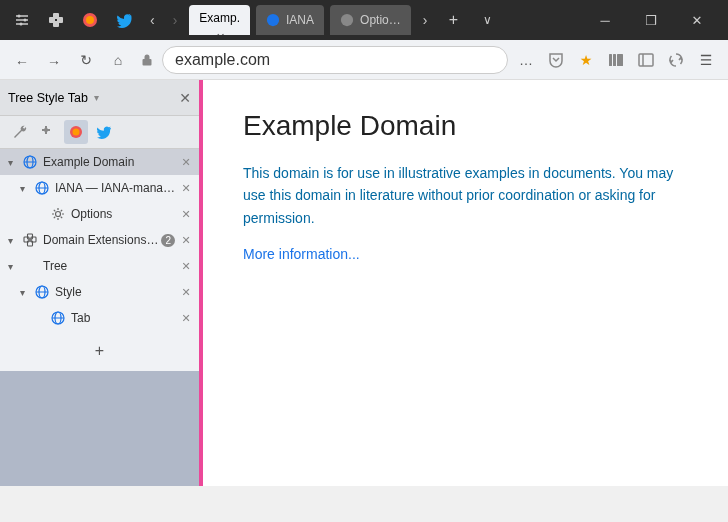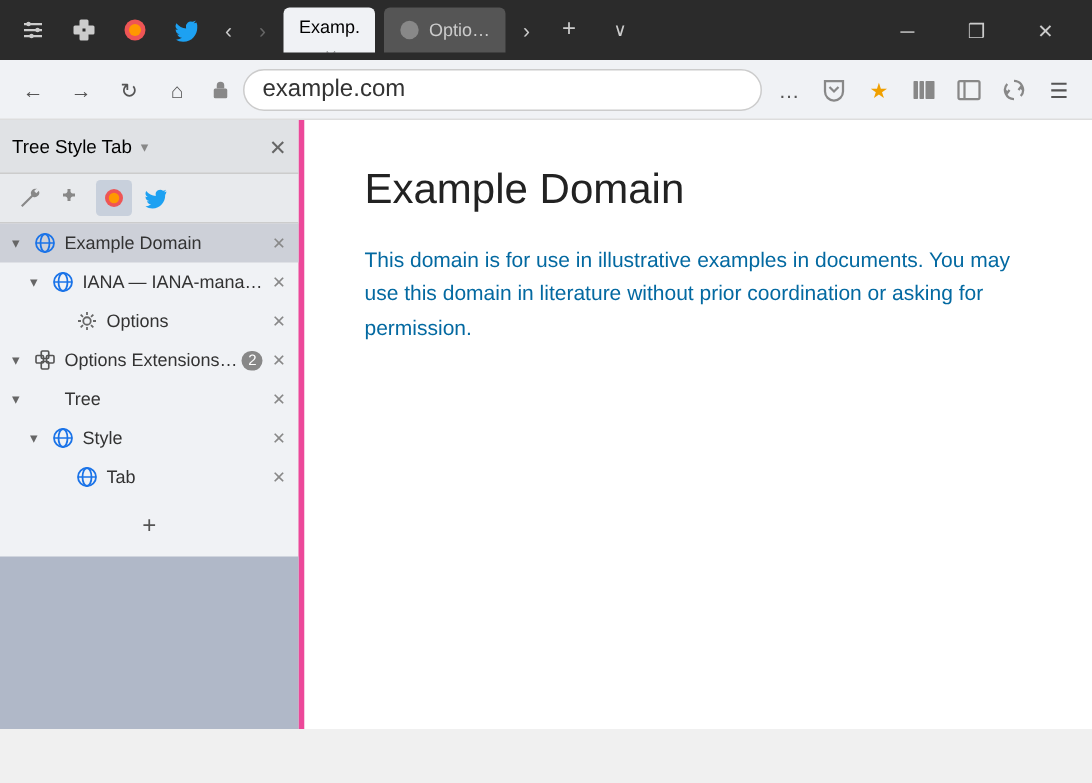--- a/index.html
+++ b/index.html
@@ -292,20 +292,26 @@
 
   <div class="tab active">
     <svg width="14" height="14" viewBox="0 0 16 16">
       <circle cx="8" cy="8" r="7" fill="#1a73e8" stroke="none"></circle>
       <path d="M8 2a6 6 0 100 12A6 6 0 008 2zm0 1a5 5 0 110 10A5 5 0 018 3z" fill="white"></path>
     </svg>
     <span>Examp.</span>
     <span class="tab-close">✕</span>
   </div>
 
+  <div class="tab">
+    <svg width="14" height="14" viewBox="0 0 16 16">
+      <circle cx="8" cy="8" r="7" fill="#1a73e8"></circle>
+    </svg>
+    <span>IANA</span>
+  </div>
 
   <div class="tab">
     <svg width="14" height="14" viewBox="0 0 16 16">
       <circle cx="8" cy="8" r="7" fill="#888"></circle>
     </svg>
     <span>Optio…</span>
   </div>
 
   <div class="tab-nav-btn">›</div>
 
@@ -452,21 +458,21 @@
     <div class="tab-item">
       <span class="expander">▾</span>
       <span class="favicon">
         <svg width="14" height="14" viewBox="0 0 14 14">
             <rect x="1" y="4" width="5" height="5" rx="0.8" fill="none" stroke="#555" stroke-width="1.1"></rect>
             <rect x="8" y="4" width="5" height="5" rx="0.8" fill="none" stroke="#555" stroke-width="1.1"></rect>
             <rect x="4.5" y="1" width="5" height="5" rx="0.8" fill="none" stroke="#555" stroke-width="1.1"></rect>
             <rect x="4.5" y="8" width="5" height="5" rx="0.8" fill="none" stroke="#555" stroke-width="1.1"></rect>
           </svg>
       </span>
-      <span class="tab-label">Options Extensions -…</span>
+      <span class="tab-label">Domain Extensions -…</span>
       <span class="badge">2</span>
       <span class="tab-x">✕</span>
     </div>
 
     <div class="tab-item">
       <span class="expander">▾</span>
       <span class="favicon" style="width:16px;"></span>
       <span class="tab-label">Tree</span>
       <span class="tab-x">✕</span>
     </div>
@@ -500,15 +506,16 @@
     <div style="display:flex; justify-content:center; padding: 4px 0;">
       <div class="new-tab-btn">+</div>
     </div>
 
     <div class="sidebar-bottom"></div>
   </div>
 
   <div class="content">
     <h1>Example Domain</h1>
     <p>This domain is for use in illustrative examples in documents. You may use this domain in literature without prior coordination or asking for permission.</p>
+    <a href="#">More information...</a>
   </div>
 
 </div>
 
 </body></html>

